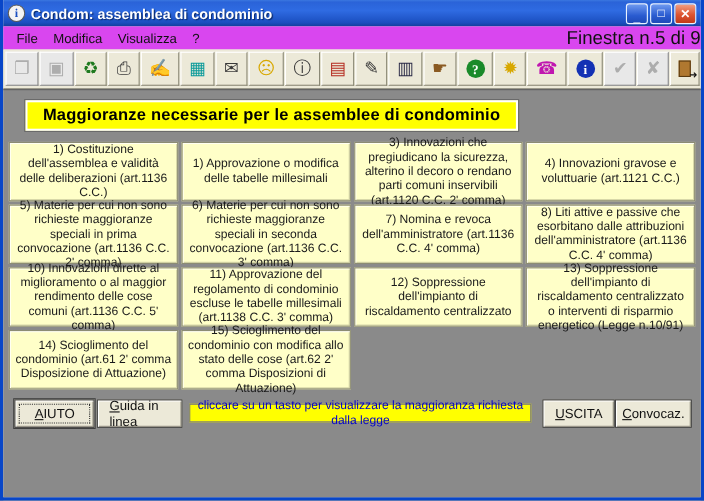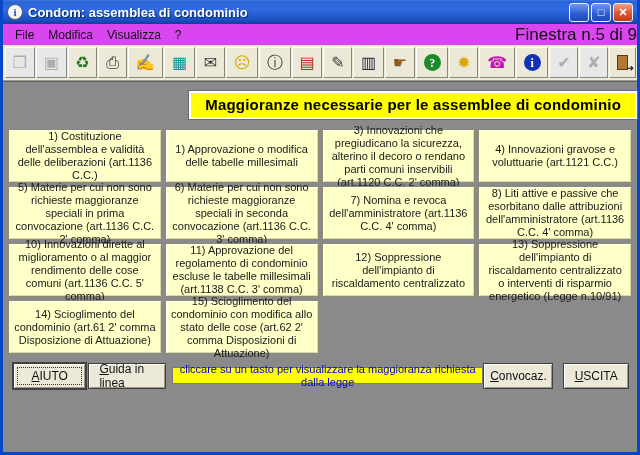--- a/index.html
+++ b/index.html
@@ -53,21 +53,21 @@
   .circle-ico.blue  { background:#1432b4; }
   .door-ico { width:11px; height:15px; background:#b07830; border:1px solid #5a3a10;
     position:relative; }
   .door-ico::after { content:"➜"; position:absolute; right:-7px; bottom:-4px;
     font-size:9px; color:#111; }
 
   
   .content { flex:1 1 auto; background:#8a8a8a; border-top:1px solid #5f5f5f;
     display:flex; flex-direction:column; }
 
-  .banner-wrap { display:flex; justify-content:flex-end; margin-top:9px; }
+  .banner-wrap { display:flex; justify-content:flex-start; margin-top:9px;margin-left:20px; }
   .banner { background:#ffff00; border:2px solid #ffffff; outline:1px solid #6a6a6a;
     padding:3px 14px 4px 14px; font-size:15px; font-weight:bold; color:#000;
     letter-spacing:0.2px; }
 
   .grid { display:grid; grid-template-columns:repeat(4,1fr); gap:3px;
     margin:10px 5px 0 5px; }
   .gbtn { height:54px; background:#ffffc8; border:1px solid #8c8c74;
     box-shadow:inset 1px 1px 0 #fffff2, inset -1px -1px 0 #d8d8a8;
     display:flex; align-items:center; justify-content:center; text-align:center;
     font-size:11px; line-height:13px; color:#1a1a1a; padding:1px 5px; cursor:default; }
@@ -208,22 +208,22 @@
 
     <div class="footer">
       <div class="fbtn aiuto focused">
           <span class="accel">AIUTO</span>
         </div>
       <div class="fbtn guida">
           <span class="accel">Guida in linea</span>
         </div>
       <div class="hint">cliccare su un tasto per visualizzare la maggioranza richiesta dalla legge</div>
       <div class="spacer"></div>
+      <div class="fbtn uscita">
+          <span class="accel">USCITA</span>
+        </div>
       <div class="fbtn convocaz">
           <span class="accel">Convocaz.</span>
         </div>
-      <div class="fbtn uscita">
-          <span class="accel">USCITA</span>
-        </div>
     </div>
 
   </div>
 </div>
 
 </body></html>

